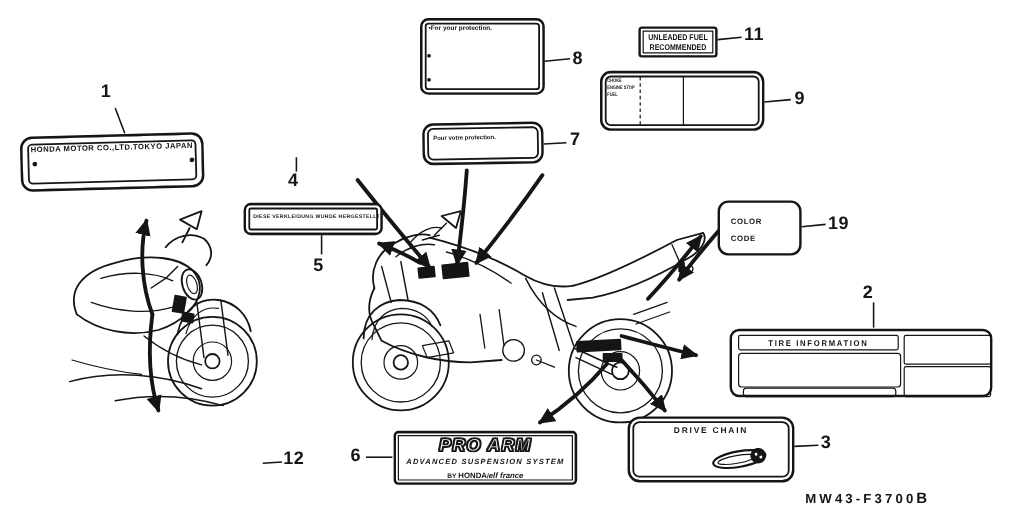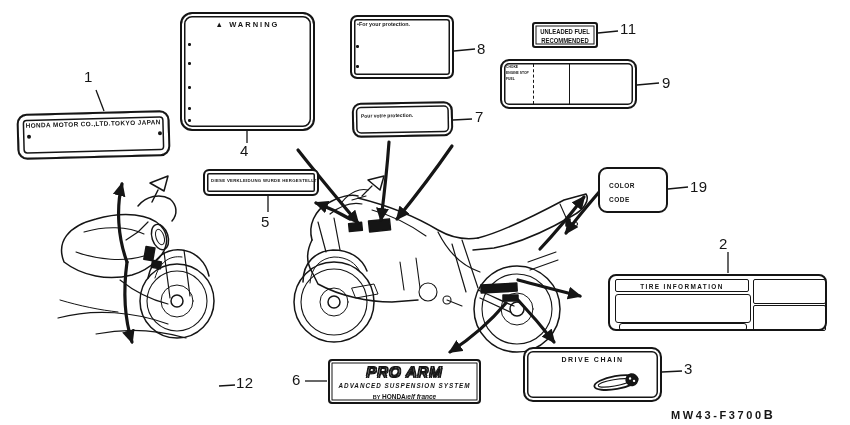--- a/index.html
+++ b/index.html
@@ -3,21 +3,21 @@
 <meta charset="utf-8">
 <style>
   html,body{margin:0;padding:0;background:#fff;}
   #stage{position:relative;width:850px;height:425px;background:#fff;overflow:hidden;
          font-family:"Liberation Sans",sans-serif;color:#151515;}
   #art{position:absolute;left:0;top:0;}
   
   .lb{position:absolute;background:#fff;border:2px solid #151515;box-sizing:border-box;z-index:2;}
   .dbl{box-shadow:inset 0 0 0 2px #fff, inset 0 0 0 3.5px #151515;}
   .t{position:absolute;white-space:nowrap;color:#151515;line-height:1;transform-origin:left top;}
-  .cn{position:absolute;z-index:3;font-size:15px;font-weight:400;color:#151515;letter-spacing:.5px;}
+  .cn{position:absolute;z-index:3;font-size:15px;font-weight:700;color:#151515;letter-spacing:.5px;}
   .dot{position:absolute;background:#151515;border-radius:50%;}
   
   #honda-plate{left:17px;top:112px;width:153px;height:46px;border-radius:10px;border-width:2.5px;
     box-shadow:inset 0 0 0 4px #fff, inset 0 0 0 5.5px #151515;transform:rotate(-1.5deg);}
   #honda-plate .txt{left:0;right:0;top:7px;text-align:center;font-size:6.4px;font-weight:bold;letter-spacing:.4px;}
   
   #warning-label{left:180px;top:12px;width:135px;height:119px;border-radius:12px;border-width:2.5px;}
   #warning-label .txt{left:0;right:0;top:7px;text-align:center;font-size:7.5px;font-weight:800;letter-spacing:2px;}
   
   #fairing-notice{left:203px;top:169px;width:116px;height:27px;border-radius:6px;}
@@ -51,21 +51,21 @@
   #tire-info .strip{position:absolute;left:9px;top:47px;width:126px;height:6px;border:1px solid #151515;border-radius:3px;}
   #tire-info .rtop{position:absolute;left:143px;top:3px;width:71px;height:23px;border:1.5px solid #151515;border-radius:2px;}
   #tire-info .rbot{position:absolute;left:143px;top:29px;width:71px;height:24px;border:1.5px solid #151515;border-radius:2px;}
   
   #drive-chain{left:523px;top:347px;width:139px;height:55px;border-radius:10px;}
   #drive-chain .txt{left:0;right:0;top:7px;text-align:center;font-size:7px;font-weight:800;letter-spacing:1.5px;}
   #drive-chain svg{position:absolute;right:8px;bottom:5px;}
   
   #pro-arm{left:328px;top:359px;width:153px;height:45px;border-radius:4px;
     box-shadow:inset 0 0 0 1.5px #fff, inset 0 0 0 2.5px #151515;}
-  #pro-arm .ttl{left:0;right:0;top:3px;text-align:center;font-size:15px;font-style:italic;font-weight:400;letter-spacing:1px;
+  #pro-arm .ttl{left:0;right:0;top:3px;text-align:center;font-size:15px;font-style:italic;font-weight:700;letter-spacing:1px;
      color:#fff;-webkit-text-stroke:1.1px #151515;
      text-shadow:-1px -1px 0 #151515,1px -1px 0 #151515,-1px 1px 0 #151515,1px 1px 0 #151515;}
   #pro-arm .sub{left:0;right:0;top:22px;text-align:center;font-size:6.3px;font-style:italic;font-weight:800;letter-spacing:1px;}
   #pro-arm .byl{left:0;right:0;top:33px;text-align:center;font-size:5.5px;font-weight:700;}
   #pro-arm .byl b{font-size:6.5px;font-weight:900;}
   #pro-arm .byl i{font-size:6.5px;font-weight:900;font-style:italic;}
   
   #type-plate{left:70px;top:364px;width:149px;height:46px;border-radius:6px;border-width:2.5px;}
   #type-plate .ln{position:absolute;left:7px;font-size:7.8px;font-weight:900;transform:scaleX(.78);transform-origin:left top;white-space:nowrap;}
   #type-plate .n0{top:4px}#type-plate .n1{top:15px}#type-plate .n2{top:26px}
@@ -179,28 +179,20 @@
     </g>
   </svg>
 
   <div class="lb" id="honda-plate">
     <span class="t txt">HONDA MOTOR CO.,LTD.TOKYO JAPAN</span>
     <span class="dot" style="left:8px;top:19px;width:4px;height:4px;"></span>
     <span class="dot" style="left:139px;top:19px;width:4px;height:4px;"></span>
   </div>
   <div class="cn" style="left:84px;top:68px;">1</div>
 
-  <div class="lb dbl" id="warning-label">
-    <span class="t txt"><span>▲</span>&nbsp;<span>WARNING</span></span>
-    <span class="dot" style="left:6px;top:29px;width:2.5px;height:2.5px;"></span>
-    <span class="dot" style="left:6px;top:48px;width:2.5px;height:2.5px;"></span>
-    <span class="dot" style="left:6px;top:72px;width:2.5px;height:2.5px;"></span>
-    <span class="dot" style="left:6px;top:93px;width:2.5px;height:2.5px;"></span>
-    <span class="dot" style="left:6px;top:105px;width:2.5px;height:2.5px;"></span>
-  </div>
   <div class="cn" style="left:240px;top:142px;">4</div>
 
   <div class="lb dbl" id="fairing-notice">
     <span class="t txt">DIESE VERKLEIDUNG WURDE HERGESTELLT</span>
   </div>
   <div class="cn" style="left:261px;top:213px;">5</div>
 
   <div class="lb dbl" id="protection-en">
     <span class="t txt">•For your protection.</span>
     <span class="dot" style="left:4px;top:28px;width:2.5px;height:2.5px;"></span>

